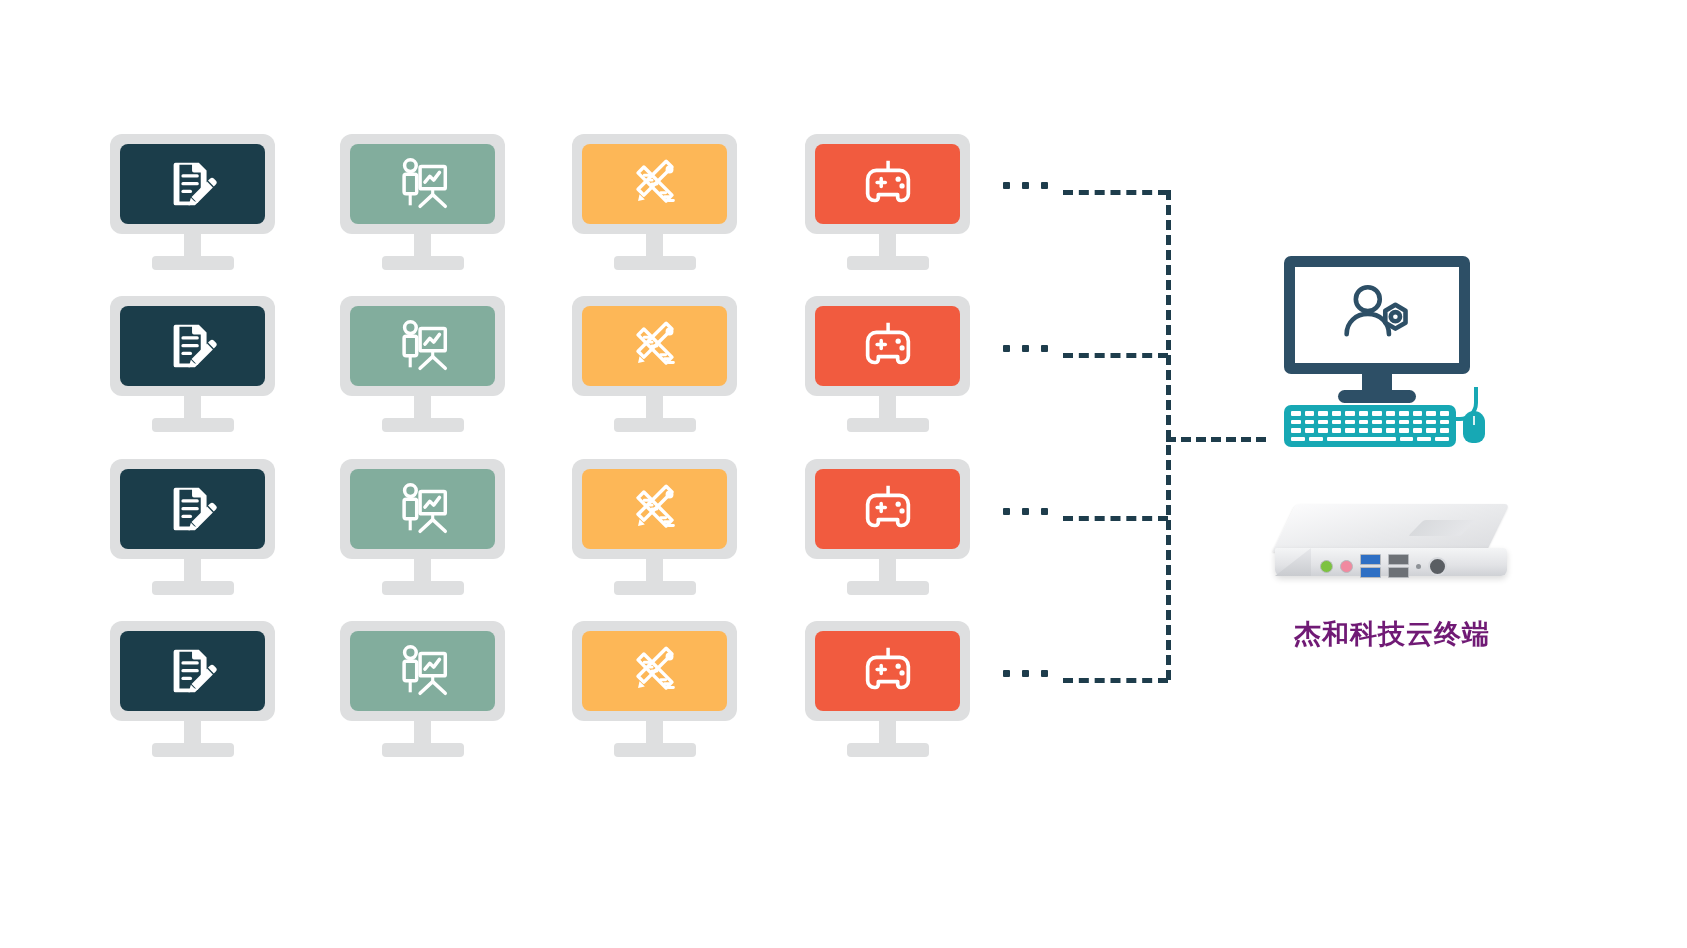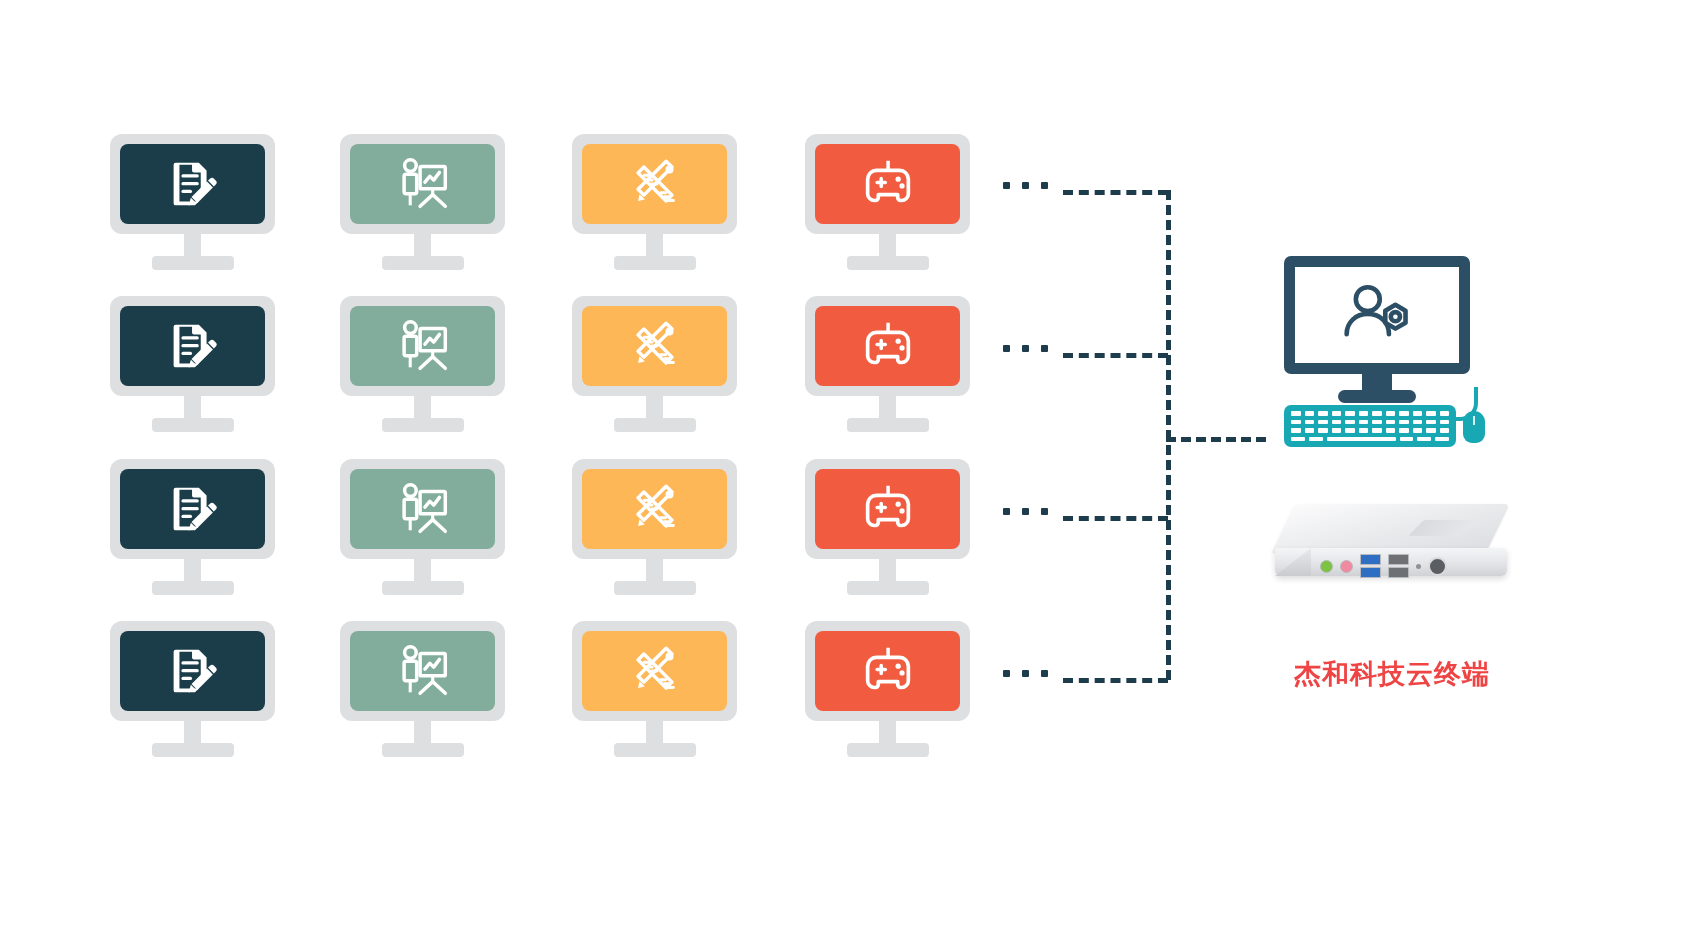--- a/index.html
+++ b/index.html
@@ -103,22 +103,22 @@
   .jack{width:11px;height:11px;border-radius:50%;border:1px solid #b6b9bd;}
   .jack.green{background:#7dc242;}
   .jack.pink{background:#f08aa0;}
   .usb{width:19px;height:9px;background:#2e6fc4;border:1px solid #b6b9bd;border-radius:1px;}
   .usb.black{background:#6d7176;}
   .usbstack{display:flex;flex-direction:column;gap:2px;}
   .pbtn{width:15px;height:15px;border-radius:50%;background:#5a5e63;border:2px solid #d8dade;}
   .pinhole{width:5px;height:5px;border-radius:50%;background:#8e9297;}
 
   .caption{
-    position:absolute;left:0;top:408px;width:260px;text-align:center;
-    font-size:27px;font-weight:bold;color:#ef4444;letter-spacing:1px;
+    position:absolute;left:0;top:368px;width:260px;text-align:center;
+    font-size:27px;font-weight:bold;color:#701a75;letter-spacing:1px;
     font-family:"DejaVu Sans","Liberation Sans",sans-serif;
   }
 </style>
 </head>
 <body>
 
 <div id="stage">
 
   <div class="client" style="left:110px;top:134px;">
     <div class="bezel">

